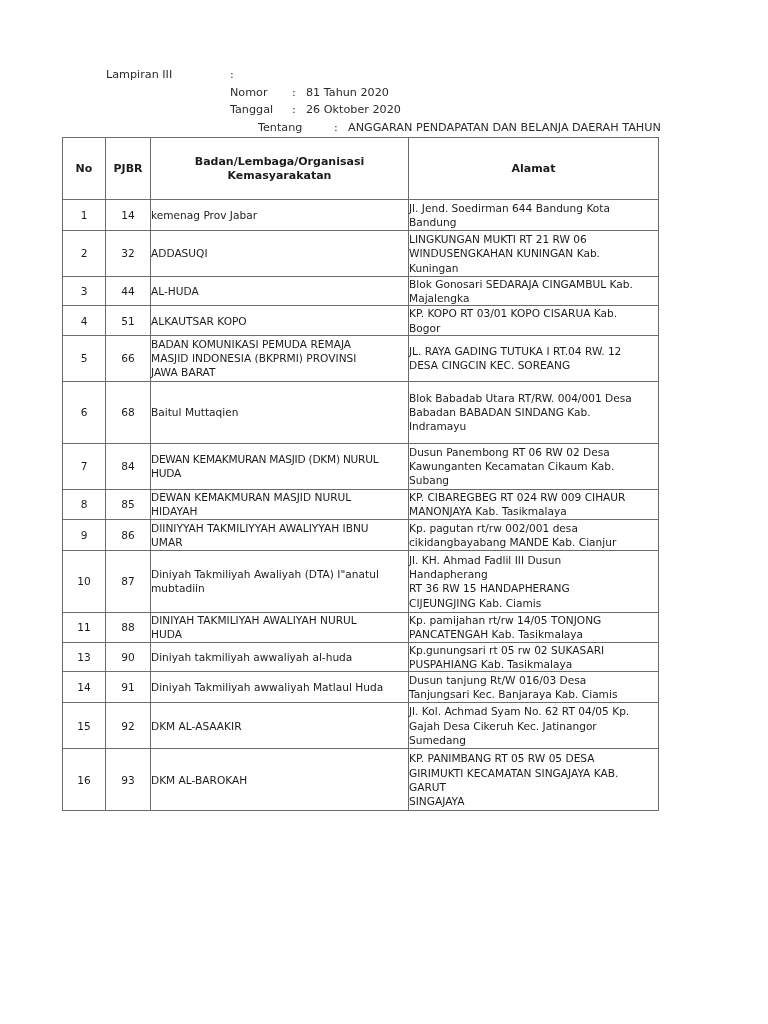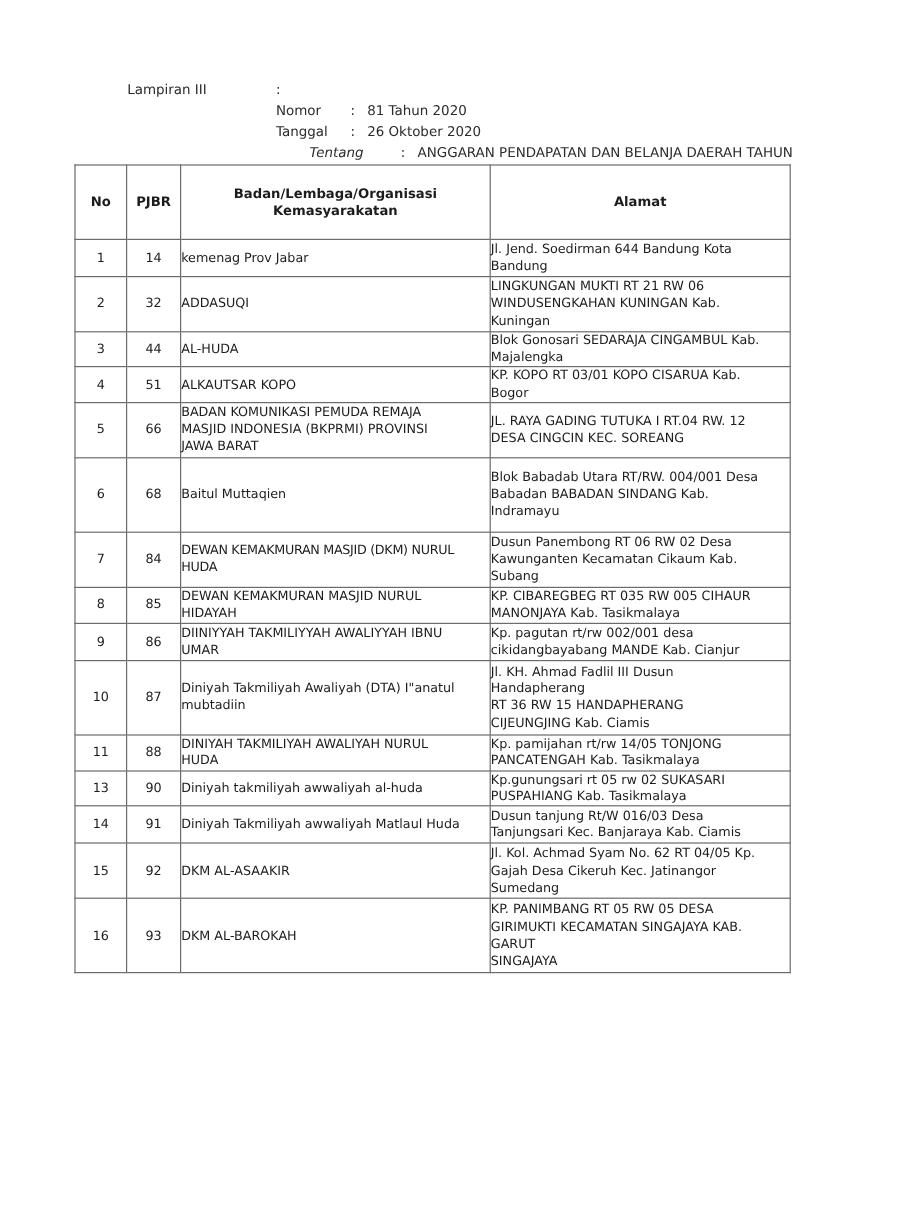--- a/index.html
+++ b/index.html
@@ -53,21 +53,21 @@
   .line-lampiran .hdr-label { width: 124px; }
   .line-lampiran .hdr-value { padding-left: 16px; }
 
   .line-nomor { padding-left: 124px; align-items: flex-end; }
   .line-nomor .hdr-label { width: 62px; }
 
   .line-tanggal { padding-left: 124px; }
   .line-tanggal .hdr-label { width: 62px; }
 
   .line-tentang { padding-left: 152px; }
-  .line-tentang .hdr-label { width: 76px; font-style: italic; }
+  .line-tentang .hdr-label { width: 76px; }
 
   
   .tbl-wrap {
     position: absolute;
     left: 62px;
     top: 137px;
     width: 596px;
   }
   table.main {
     border-collapse: collapse;
@@ -234,21 +234,21 @@
           <td class="cell-addr">Dusun Panembong RT 06 RW 02 Desa
 Kawunganten Kecamatan Cikaum Kab.
 Subang</td>
         </tr>
 
         <tr class="r-h6">
           <td class="cell-no">8</td>
           <td class="cell-pjbr">85</td>
           <td class="cell-name">DEWAN KEMAKMURAN MASJID NURUL
 HIDAYAH</td>
-          <td class="cell-addr">KP. CIBAREGBEG RT 035 RW 005 CIHAUR
+          <td class="cell-addr">KP. CIBAREGBEG RT 024 RW 009 CIHAUR
 MANONJAYA Kab. Tasikmalaya</td>
         </tr>
 
         <tr class="r-h1">
           <td class="cell-no">9</td>
           <td class="cell-pjbr">86</td>
           <td class="cell-name">DIINIYYAH TAKMILIYYAH AWALIYYAH IBNU
 UMAR</td>
           <td class="cell-addr">Kp. pagutan rt/rw 002/001 desa
 cikidangbayabang MANDE Kab. Cianjur</td>

